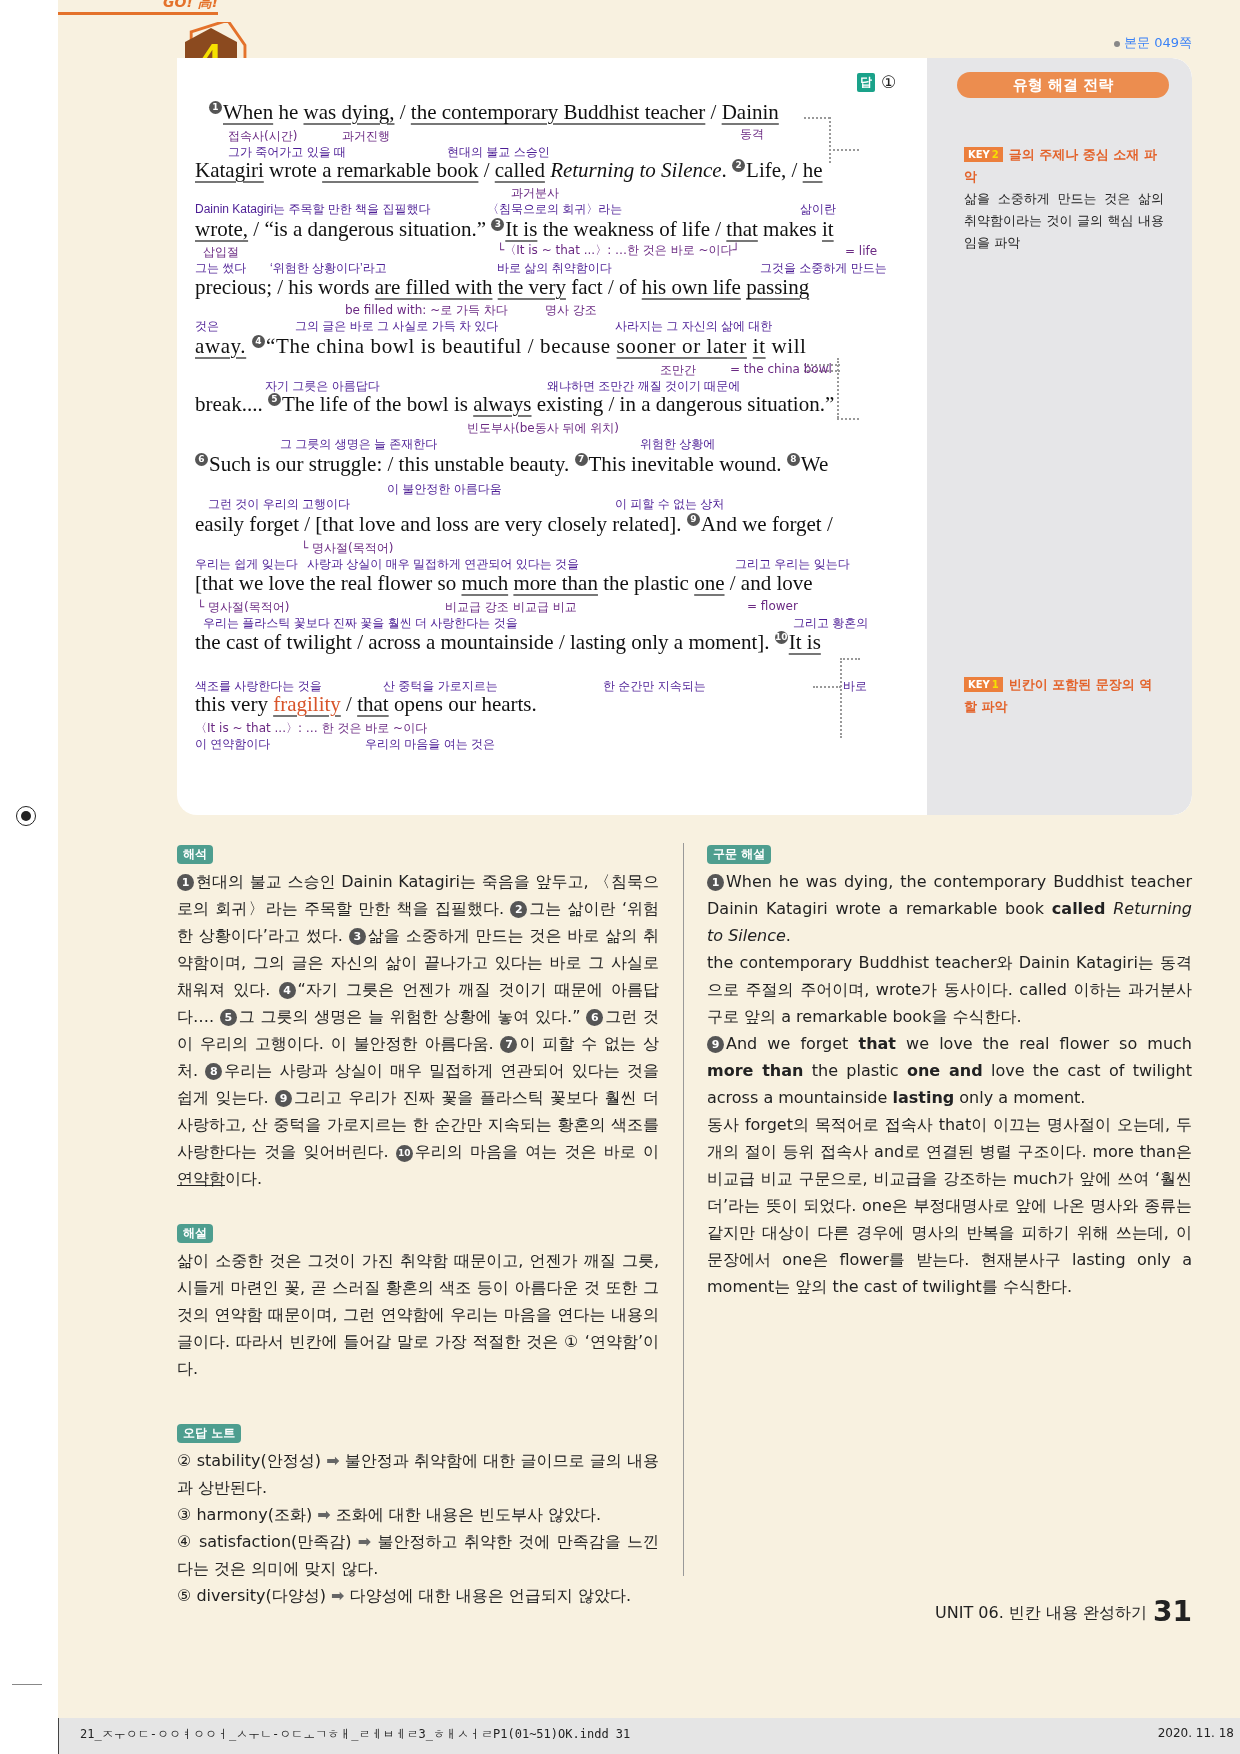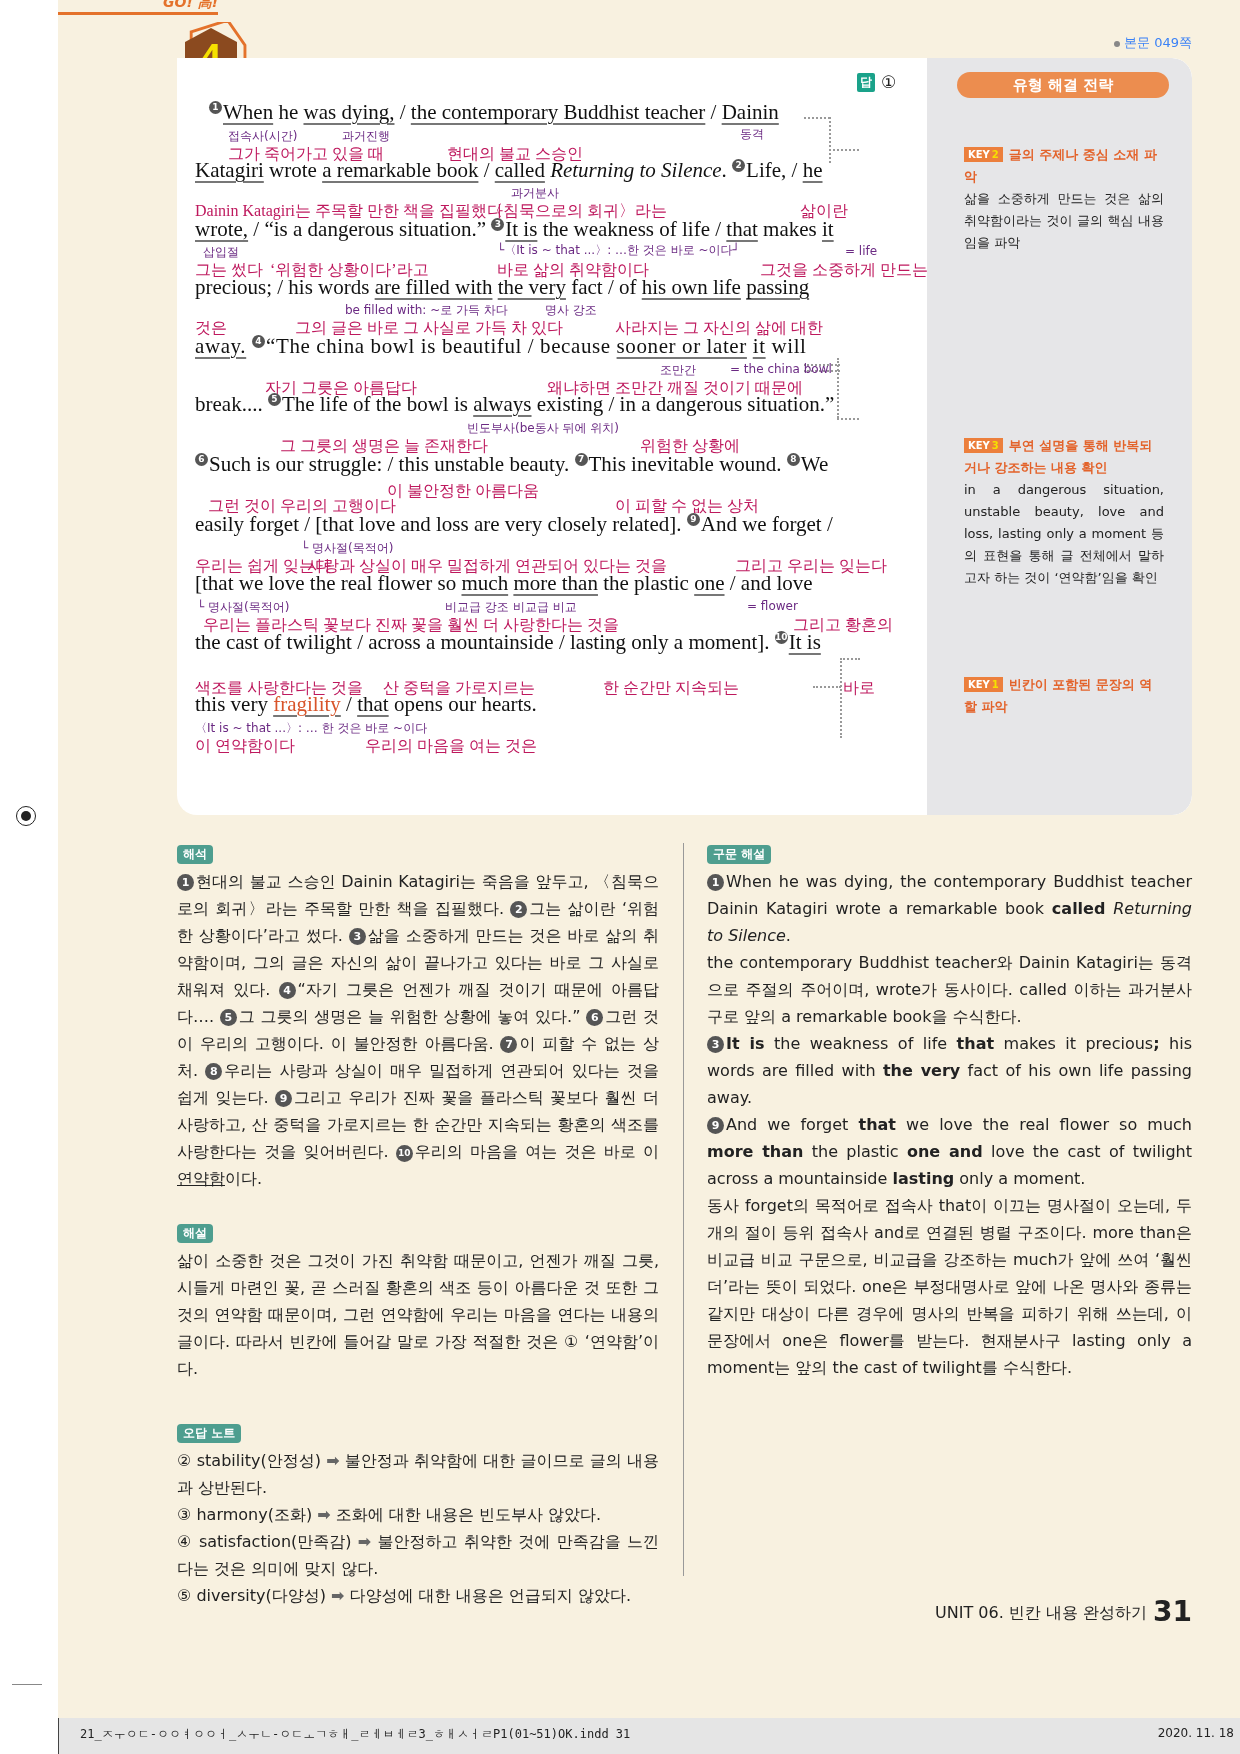--- a/index.html
+++ b/index.html
@@ -15,21 +15,21 @@
   .page-ref .dot { display: inline-block; width: 6px; height: 6px; border-radius: 50%; background: #888; margin-right: 4px; vertical-align: middle; }
 
   .panel { position: absolute; left: 177px; top: 58px; width: 1015px; height: 757px; border-radius: 0 20px 20px 20px; background: #fff; overflow: hidden; }
   .sidebar { position: absolute; left: 750px; top: 0; width: 265px; height: 100%; background: #e6e6e8; border-radius: 0 20px 20px 0; }
   .answer { position: absolute; left: 680px; top: 14px; font-size: 17px; color: #222; }
   .answer .tag { display: inline-block; background: #1aa28a; color: #fff; font-size: 12px; font-weight: bold; padding: 1px 3px; border-radius: 2px; margin-right: 6px; vertical-align: 2px; }
   .strategy-pill { position: absolute; left: 780px; top: 14px; width: 212px; height: 26px; background: #ec8d4f; border-radius: 13px; color: #fff; font-size: 15px; font-weight: bold; text-align: center; line-height: 26px; }
 
   .passage { position: absolute; left: 18px; top: 42px; width: 720px; font-family: "Liberation Serif", "DejaVu Serif", serif; }
   .pl { position: absolute; left: 0; width: 720px; font-size: 21px; color: #111; white-space: nowrap; }
-  .gl { position: absolute; font-family: Liberation Serif, serif; font-size: 16px; color: #be185d; white-space: nowrap; }
+  .gl { position: absolute; font-family: Liberation Sans, sans-serif; font-size: 12px; color: #4c1d95; white-space: nowrap; }
   .an { position: absolute; font-family: "DejaVu Sans", sans-serif; font-size: 12px; color: #6b2a83; white-space: nowrap; }
   .num { display: inline-block; width: 13px; height: 13px; border-radius: 50%; background: #555; color: #fff; font-size: 9px; line-height: 13px; text-align: center; vertical-align: 9px; font-family: "DejaVu Sans", sans-serif; font-weight: bold; margin-right: 1px; }
   .u { text-decoration: underline; text-decoration-color: #777; text-underline-offset: 4px; }
   .blank { color: #d8542a; text-decoration: underline; text-decoration-color: #777; text-underline-offset: 4px; }
   .dots-h { position: absolute; border-top: 2px dotted #999; height: 0; }
   .dots-v { position: absolute; border-left: 2px dotted #999; width: 0; }
 
   .key { position: absolute; left: 787px; width: 200px; }
   .key-title { font-size: 13px; font-weight: bold; color: #e3632b; line-height: 22px; }
   .key-badge { display: inline-block; background: #ec7f3c; color: #fff; font-size: 10px; font-weight: bold; padding: 0 4px; height: 15px; line-height: 15px; margin-right: 6px; vertical-align: 1px; position: relative; }
@@ -189,24 +189,20 @@
     </div>
     <div class="an" style="top:620px; left:0px;">〈It is ~ that ...〉: … 한 것은 바로 ~이다</div>
     <div class="gl" style="top:636px; left:0px;">이 연약함이다</div>
     <div class="gl" style="top:636px; left:170px;">우리의 마음을 여는 것은</div>
   </div>
 
   <div class="key" style="top:86px;">
     <div class="key-title"><span class="key-badge"><span>KEY</span><span class="n">2</span></span><span>글의 주제나 중심 소재 파악</span></div>
     <div class="key-body">삶을 소중하게 만드는 것은 삶의 취약함이라는 것이 글의 핵심 내용임을 파악</div>
   </div>
-  <div class="key" style="top:377px;">
-    <div class="key-title"><span class="key-badge"><span>KEY</span><span class="n">3</span></span><span>부연 설명을 통해 반복되거나 강조하는 내용 확인</span></div>
-    <div class="key-body">in a dangerous situation, unstable beauty, love and loss, lasting only a moment 등의 표현을 통해 글 전체에서 말하고자 하는 것이 ‘연약함’임을 확인</div>
-  </div>
   <div class="key" style="top:616px;">
     <div class="key-title"><span class="key-badge"><span>KEY</span><span class="n">1</span></span><span>빈칸이 포함된 문장의 역할 파악</span></div>
   </div>
 </div>
 
 <div class="reg-mark"></div>
 
 <div class="col-left">
   <div class="sec-label">해석</div>
   <div class="body-text">
@@ -224,21 +220,20 @@
     <div><span>⑤</span> <span>diversity(다양성)</span> <span class="arrow">➡</span> <span>다양성에 대한 내용은 언급되지 않았다.</span></div>
   </div>
 </div>
 
 <div class="divider"></div>
 
 <div class="col-right">
   <div class="sec-label">구문 해설</div>
   <div class="body-text"><span class="cn">1</span><span>When he was dying, the contemporary Buddhist teacher Dainin Katagiri wrote a remarkable book </span><b>called</b><span> </span><i>Returning to Silence</i><span>.</span></div>
   <div class="body-text">the contemporary Buddhist teacher와 Dainin Katagiri는 동격으로 주절의 주어이며, wrote가 동사이다. called 이하는 과거분사구로 앞의 a remarkable book을 수식한다.</div>
-  <div class="body-text"><span class="cn">3</span><b>It is</b><span> the weakness of life </span><b>that</b><span> makes it precious</span><b>;</b><span> his words are filled with </span><b>the very</b><span> fact of his own life passing away.</span></div>
   <div class="body-text"><span class="cn">9</span><span>And we forget </span><b>that</b><span> we love the real flower so much </span><b>more than</b><span> the plastic </span><b>one and</b><span> love the cast of twilight across a mountainside </span><b>lasting</b><span> only a moment.</span></div>
   <div class="body-text">동사 forget의 목적어로 접속사 that이 이끄는 명사절이 오는데, 두 개의 절이 등위 접속사 and로 연결된 병렬 구조이다. more than은 비교급 비교 구문으로, 비교급을 강조하는 much가 앞에 쓰여 ‘훨씬 더’라는 뜻이 되었다. one은 부정대명사로 앞에 나온 명사와 종류는 같지만 대상이 다른 경우에 명사의 반복을 피하기 위해 쓰는데, 이 문장에서 one은 flower를 받는다. 현재분사구 lasting only a moment는 앞의 the cast of twilight를 수식한다.</div>
 </div>
 
 <div class="unit-footer">
   <span>UNIT 06. 빈칸 내용 완성하기</span><span class="pg">31</span>
 </div>
 
 <div class="crop-mark"></div>
 <div class="bottom-strip">

